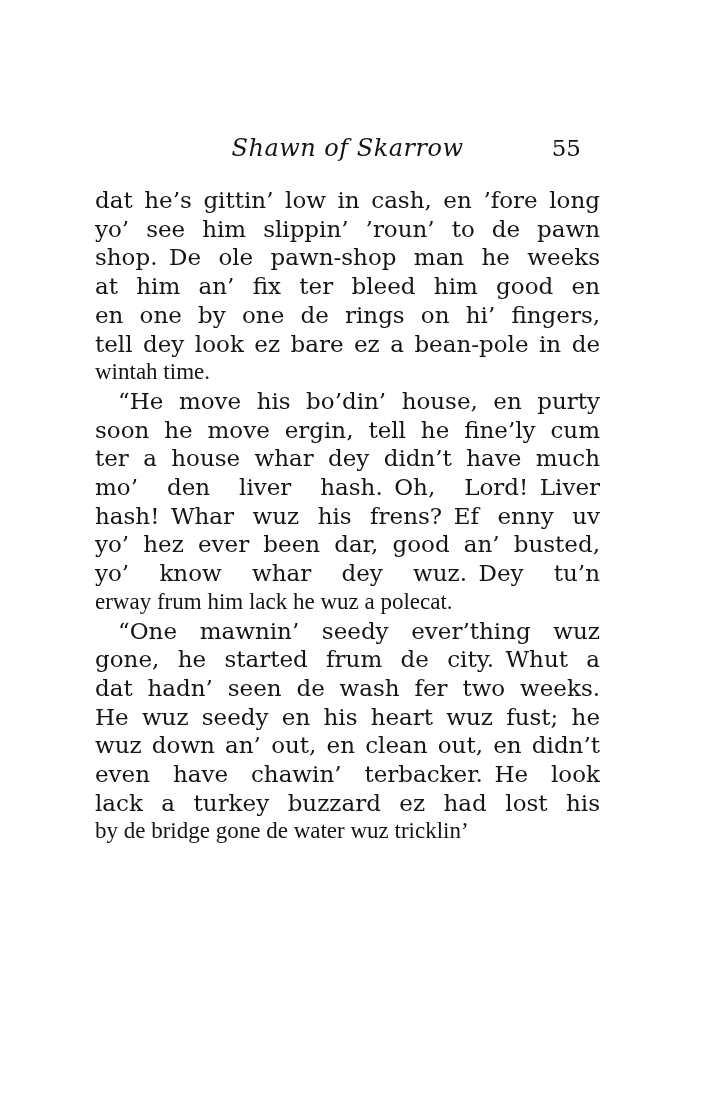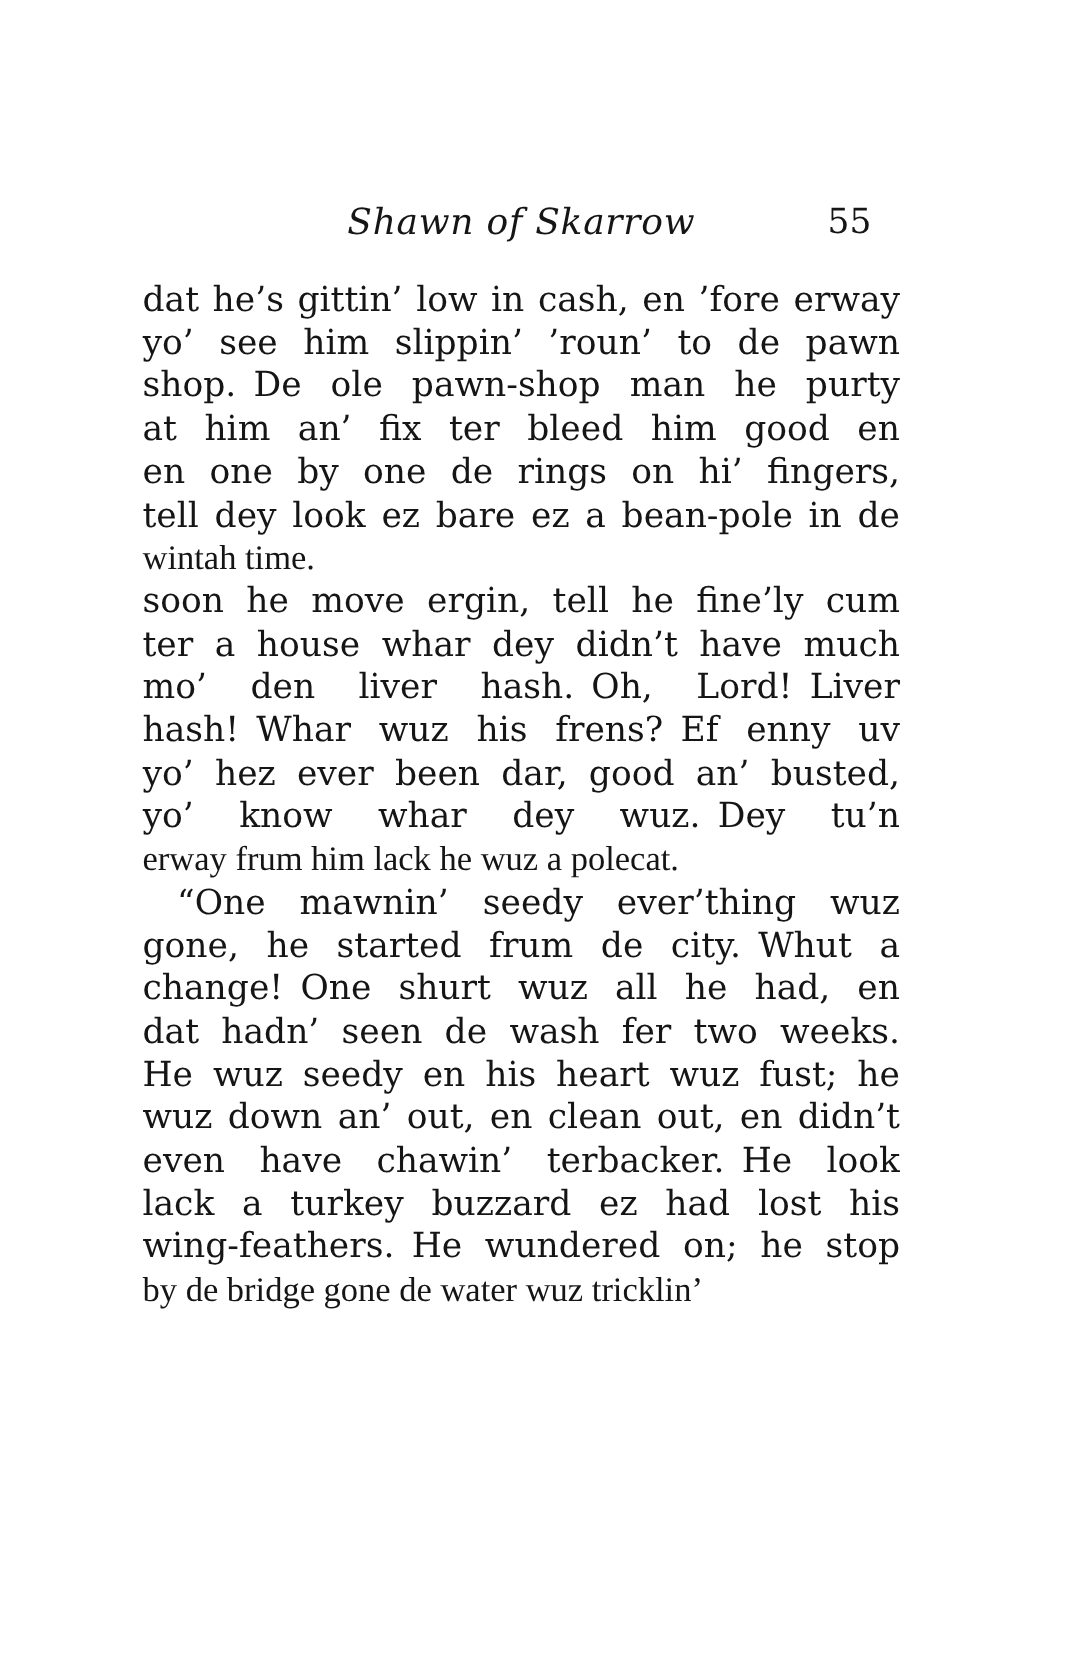--- a/index.html
+++ b/index.html
@@ -68,44 +68,43 @@
 <body>
 
 <div class="page">
   <div class="content">
     <div class="header">
       <span class="running-title">Shawn of Skarrow</span>
       <span class="page-number">55</span>
     </div>
     <div class="text-block">
         <div class="para">
-          <div class="line">dat he’s gittin’ low in cash, en ’fore erway</div>
+          <div class="line">dat he’s gittin’ low in cash, en ’fore long</div>
           <div class="line">yo’ see him slippin’ ’roun’ to de pawn</div>
-          <div class="line">shop. De ole pawn-shop man he purty</div>
+          <div class="line">shop. De ole pawn-shop man he weeks</div>
           <div class="line">at him an’ fix ter bleed him good en</div>
           <div class="line">en one by one de rings on hi’ fingers,</div>
           <div class="line">tell dey look ez bare ez a bean-pole in de</div>
           <div class="line last">wintah time.</div>
         </div>
         <div class="para">
+          <div class="line indent">“He move his bo’din’ house, en purty</div>
           <div class="line">soon he move ergin, tell he fine’ly cum</div>
           <div class="line">ter a house whar dey didn’t have much</div>
           <div class="line">mo’ den liver hash. Oh, Lord! Liver</div>
           <div class="line">hash! Whar wuz his frens? Ef enny uv</div>
           <div class="line">yo’ hez ever been dar, good an’ busted,</div>
           <div class="line">yo’ know whar dey wuz. Dey tu’n</div>
           <div class="line last">erway frum him lack he wuz a polecat.</div>
         </div>
         <div class="para">
           <div class="line indent">“One mawnin’ seedy ever’thing wuz</div>
           <div class="line">gone, he started frum de city. Whut a</div>
-          <div class="line">change! One shurt wuz all he had, en</div>
           <div class="line">dat hadn’ seen de wash fer two weeks.</div>
           <div class="line">He wuz seedy en his heart wuz fust; he</div>
           <div class="line">wuz down an’ out, en clean out, en didn’t</div>
           <div class="line">even have chawin’ terbacker. He look</div>
           <div class="line">lack a turkey buzzard ez had lost his</div>
-          <div class="line">wing-feathers. He wundered on; he stop</div>
           <div class="line last">by de bridge gone de water wuz tricklin’</div>
         </div>
       </div>
   </div>
 </div>
 
 </body></html>

